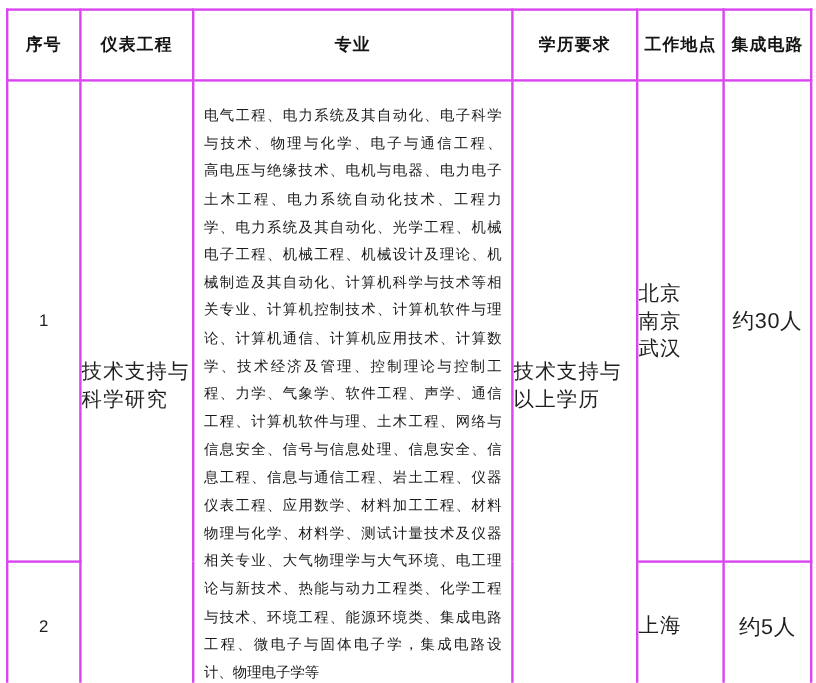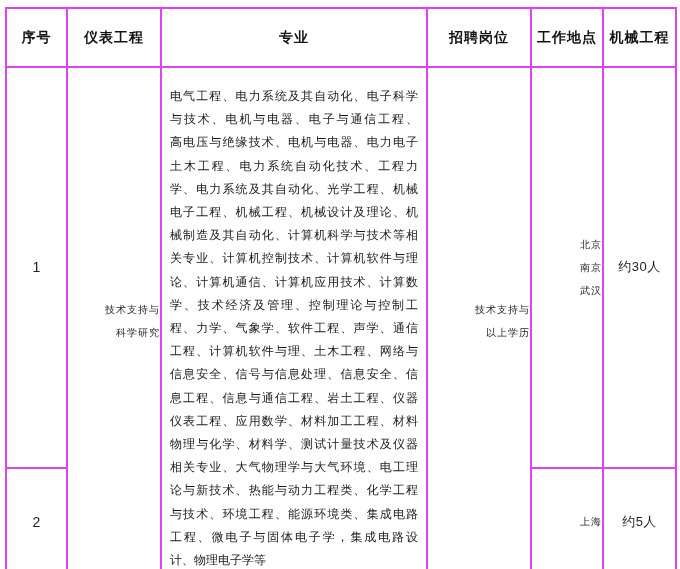--- a/index.html
+++ b/index.html
@@ -26,26 +26,26 @@
   thead tr { height: 59px; }
   tr.row-1 { height: 385px; }
   tr.row-2 { height: 103px; }
   thead th {
     font-size: 14px;
     font-weight: bold;
     letter-spacing: 1px;
     color: #141414;
   }
   td.serial { font-size: 14px; }
-  td.headcount { font-size: 13px; letter-spacing: 0.5px; }
+  td.headcount { font-size: 18px; letter-spacing: 0.5px; }
   .stack .line {
-    font-size: 10px;
+    font-size: 17px;
     line-height: 23px;
     letter-spacing: 1px;
-    text-align: right;
+    text-align: left;
   }
   td.major-cell { vertical-align: top; }
   .major-text { padding: 17px 8px 2px 8px; }
   .major-text .line {
     font-size: 12px;
     line-height: 23.2px;
     text-align: justify;
     text-align-last: justify;
     color: #1a1a1a;
     white-space: nowrap;
@@ -65,38 +65,38 @@
       <col style="width:266px">
       <col style="width:104px">
       <col style="width:72px">
       <col style="width:73px">
     </colgroup>
     <thead>
       <tr>
         <th>序号</th>
         <th>仪表工程</th>
         <th>专业</th>
-        <th>招聘岗位</th>
+        <th>学历要求</th>
         <th>工作地点</th>
-        <th>机械工程</th>
+        <th>集成电路</th>
       </tr>
     </thead>
     <tbody>
       <tr class="row-1">
         <td class="serial">1</td>
         <td rowspan="2">
           <div class="stack">
               <div class="line">技术支持与</div>
               <div class="line">科学研究</div>
             </div>
         </td>
         <td rowspan="2" class="major-cell">
           <div class="major-text">
               <div class="line">电气工程、电力系统及其自动化、电子科学</div>
-              <div class="line">与技术、电机与电器、电子与通信工程、</div>
+              <div class="line">与技术、物理与化学、电子与通信工程、</div>
               <div class="line">高电压与绝缘技术、电机与电器、电力电子</div>
               <div class="line">土木工程、电力系统自动化技术、工程力</div>
               <div class="line">学、电力系统及其自动化、光学工程、机械</div>
               <div class="line">电子工程、机械工程、机械设计及理论、机</div>
               <div class="line">械制造及其自动化、计算机科学与技术等相</div>
               <div class="line">关专业、计算机控制技术、计算机软件与理</div>
               <div class="line">论、计算机通信、计算机应用技术、计算数</div>
               <div class="line">学、技术经济及管理、控制理论与控制工</div>
               <div class="line">程、力学、气象学、软件工程、声学、通信</div>
               <div class="line">工程、计算机软件与理、土木工程、网络与</div>

